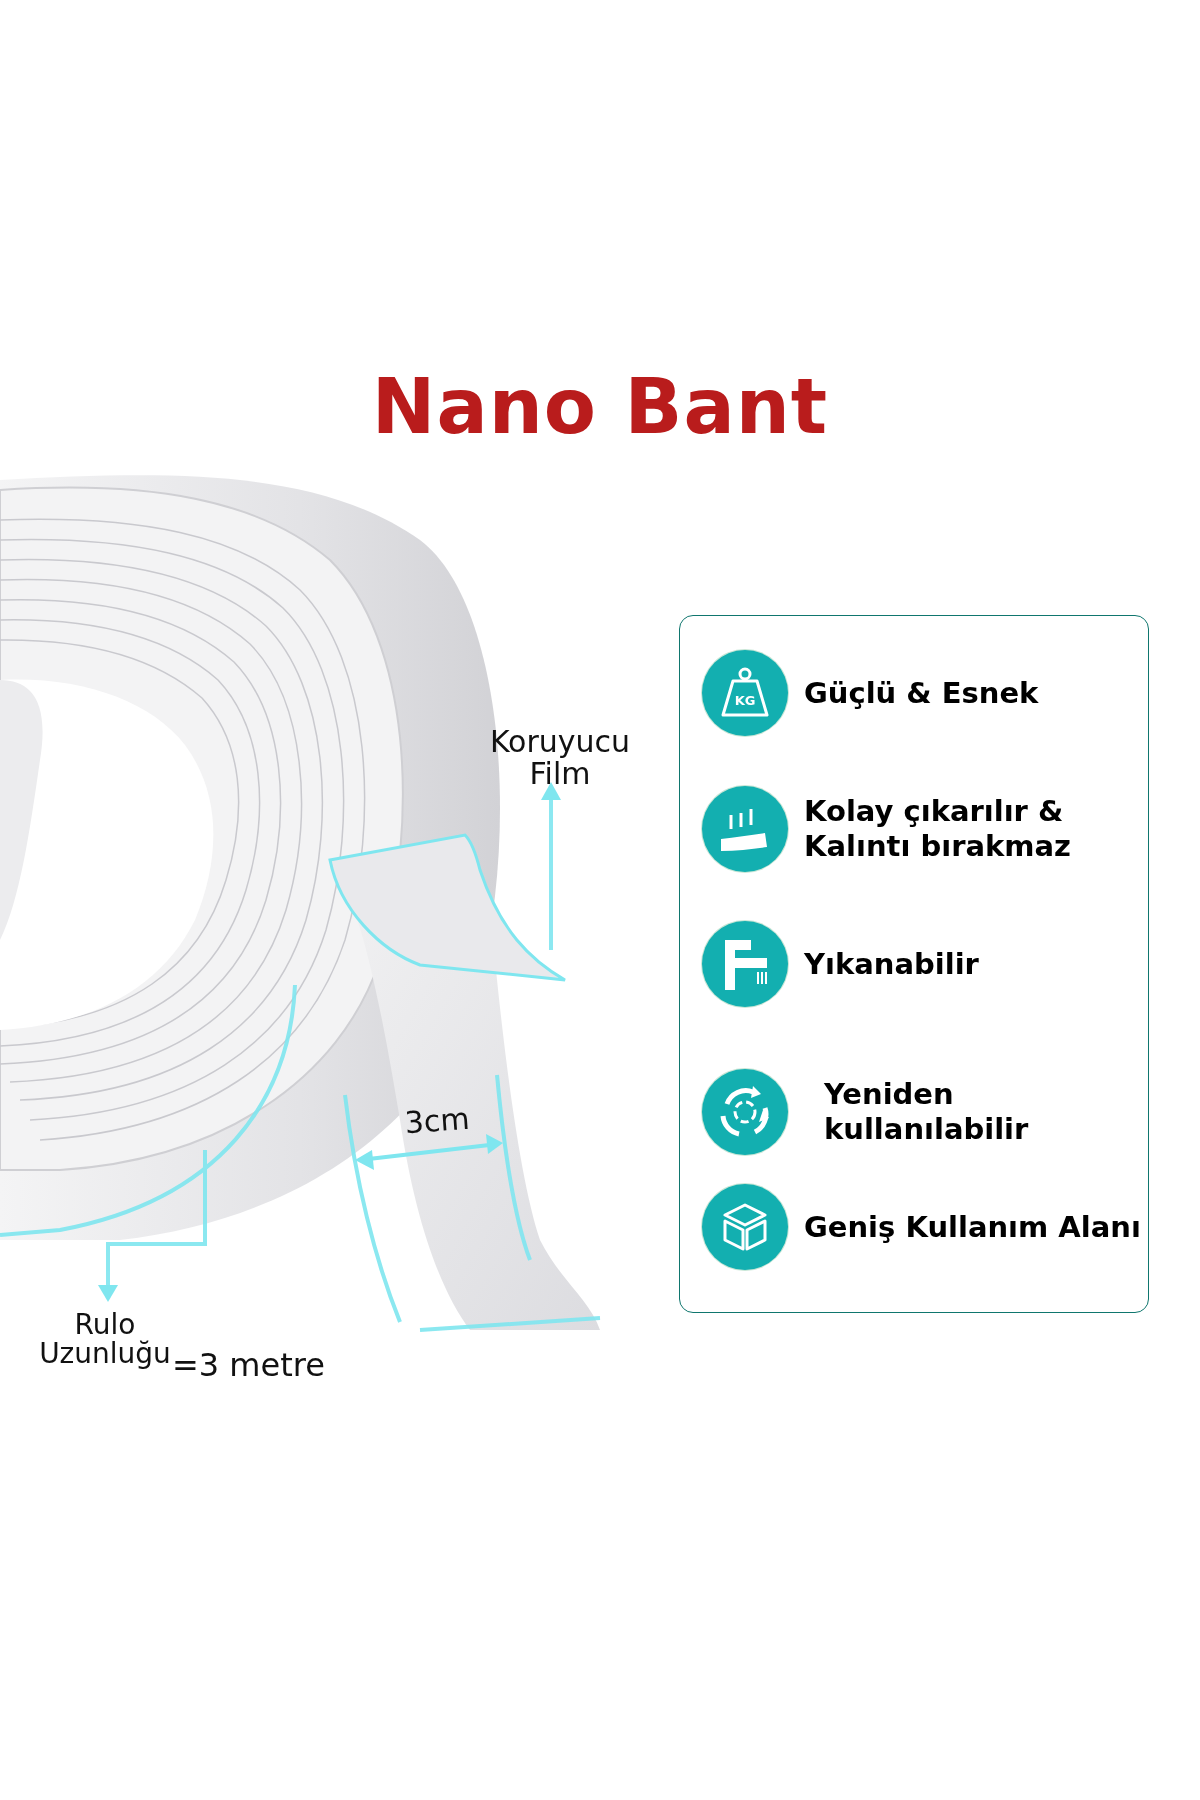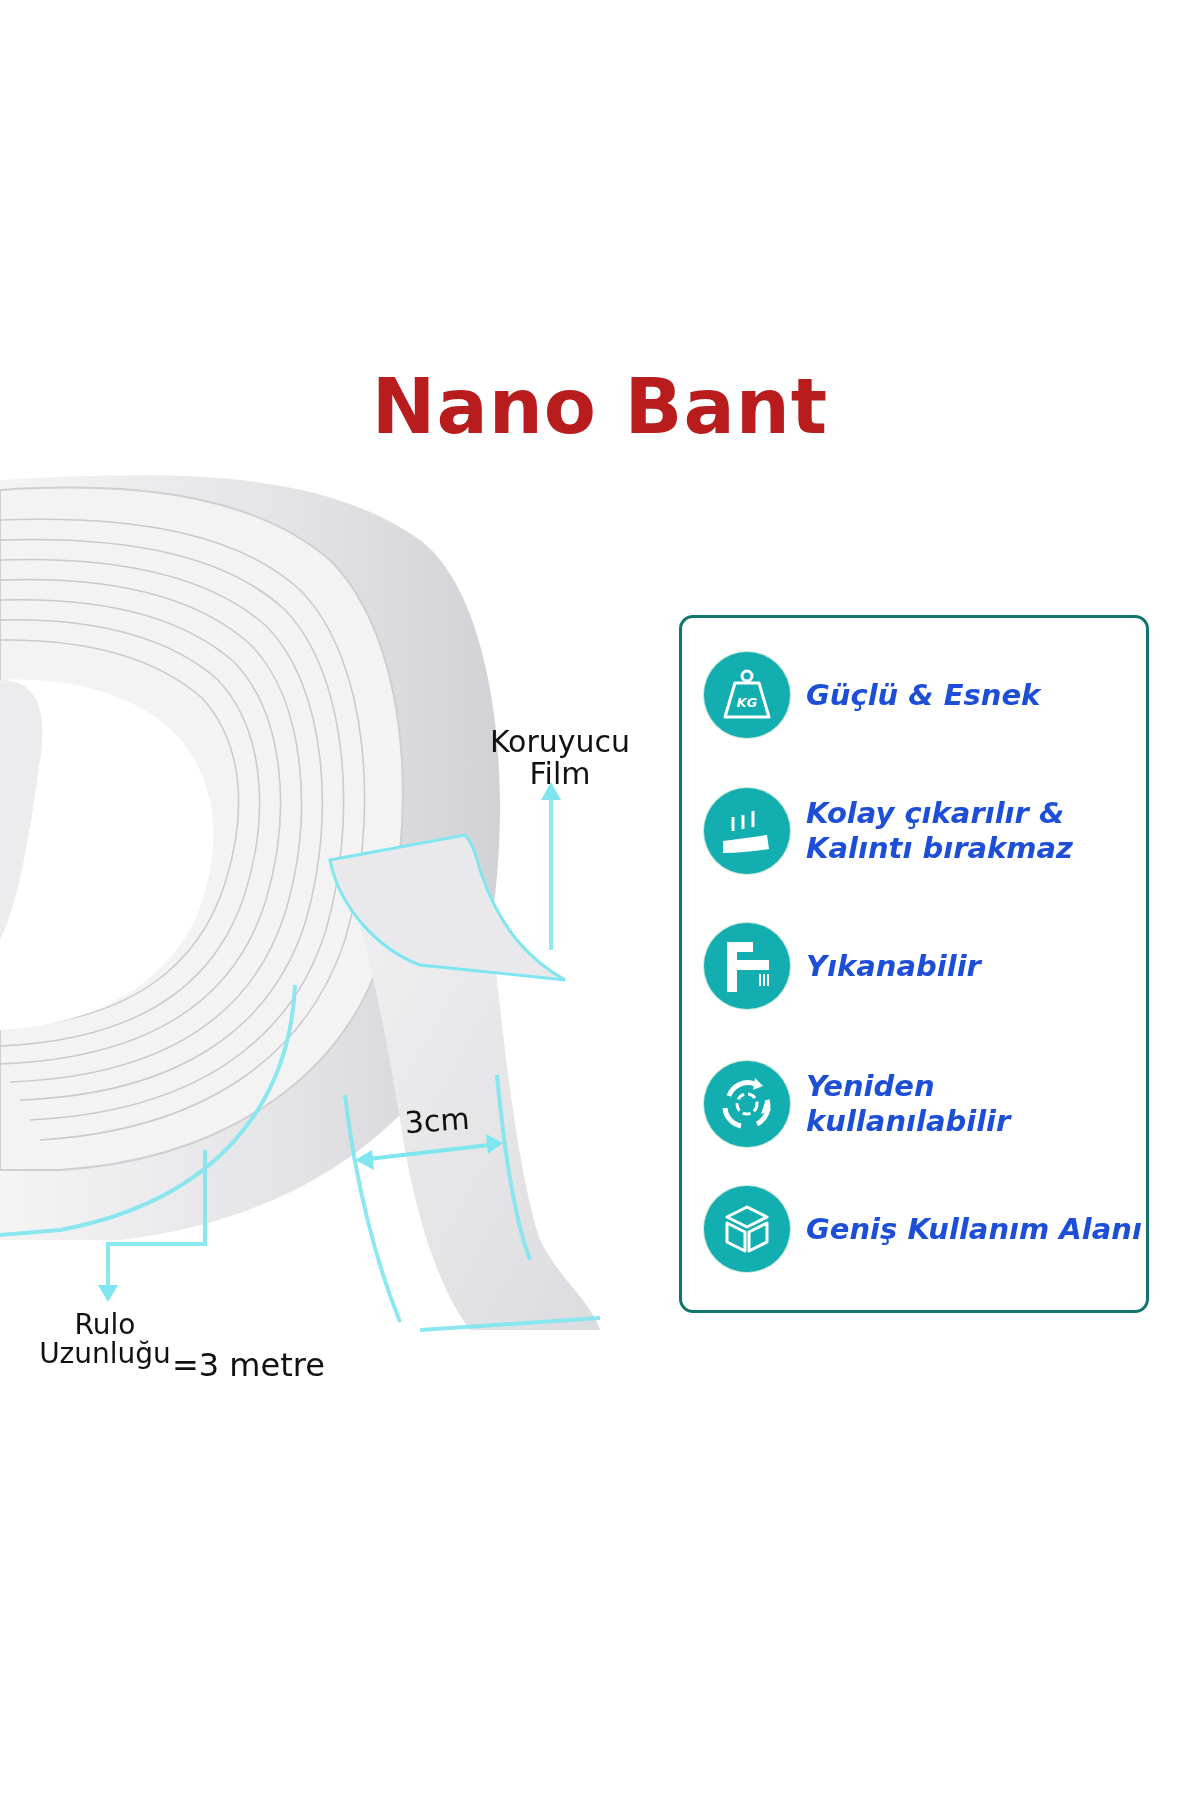--- a/index.html
+++ b/index.html
@@ -1,23 +1,23 @@
 <!DOCTYPE html>
 <html><head>
 <meta charset="utf-8">
 <style>
   html,body{margin:0;padding:0;background:#fff;}
   body{width:1200px;height:1800px;position:relative;overflow:hidden;font-family:"DejaVu Sans","Liberation Sans",sans-serif;}
   .title{position:absolute;left:0;width:1200px;top:362px;text-align:center;font-family:"DejaVu Sans",sans-serif;font-weight:bold;font-size:76px;color:#b91c1c;letter-spacing:1px;}
   .illus{position:absolute;left:0;top:0;width:1200px;height:1800px;}
   .label{position:absolute;color:#111;font-family:"DejaVu Sans",sans-serif;text-align:center;line-height:1.05;}
-  .panel{position:absolute;left:679px;top:615px;width:470px;height:698px;border:3px solid #0f766e;border-radius:14px;box-sizing:border-box;background:#fff;font-style:italic;}
+  .panel{position:absolute;left:679px;top:615px;width:470px;height:698px;border:1px solid #0f766e;border-radius:14px;box-sizing:border-box;background:#fff;}
   .feat{position:absolute;left:22px;display:flex;align-items:center;}
   .ficon{width:86px;height:86px;border-radius:50%;background:#13afb0;flex:none;display:flex;align-items:center;justify-content:center;box-shadow:0 0 0 1px #c8e6d6;}
-  .ftext{margin-left:16px;color:#1d4ed8;font-size:29px;font-weight:bold;line-height:1.2;font-family:"DejaVu Sans",sans-serif;}
+  .ftext{margin-left:16px;color:#000000;font-size:29px;font-weight:bold;line-height:1.2;font-family:"DejaVu Sans",sans-serif;}
 </style>
 </head>
 <body>
 
 <div class="title">Nano Bant</div>
 
 <svg class="illus" viewBox="0 0 1200 1800">
   <defs>
     <linearGradient id="g1" x1="0" y1="0" x2="1" y2="0">
       <stop offset="0" stop-color="#f4f4f5"></stop>
@@ -111,21 +111,21 @@
           <path d="M10,6 L36,6 L36,16 L20,16 L20,24 L52,24 L52,34 L20,34 L20,56 L10,56 Z" fill="#fff"></path>
           <g fill="#fff">
             <rect x="42" y="38" width="2" height="12"></rect>
             <rect x="46" y="38" width="2" height="12"></rect>
             <rect x="50" y="38" width="2" height="12"></rect>
           </g>
         </svg>
     </div>
     <div class="ftext">Yıkanabilir</div>
   </div>
-  <div class="feat" style="top:443px;">
+  <div class="feat" style="top:453px;gap:20px;">
     <div class="ficon">
       <svg width="64" height="64" viewBox="0 0 64 64">
           <g fill="none" stroke="#fff" stroke-width="5">
             <path d="M14,24 A20,20 0 0 1 40,12"></path>
             <path d="M52,28 A20,20 0 0 1 42,52"></path>
             <path d="M26,54 A20,20 0 0 1 10,36"></path>
           </g>
           <circle cx="32" cy="32" r="10" fill="none" stroke="#fff" stroke-width="3" stroke-dasharray="8 4"></circle>
           <polygon points="40,6 48,14 38,18" fill="#fff"></polygon>
           <polygon points="56,38 46,42 50,30" fill="#fff"></polygon>

